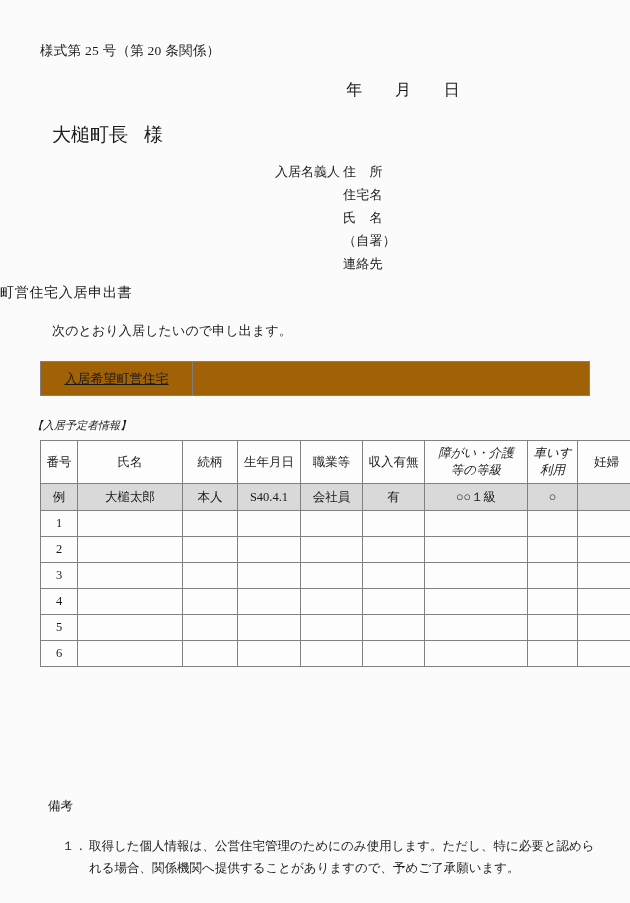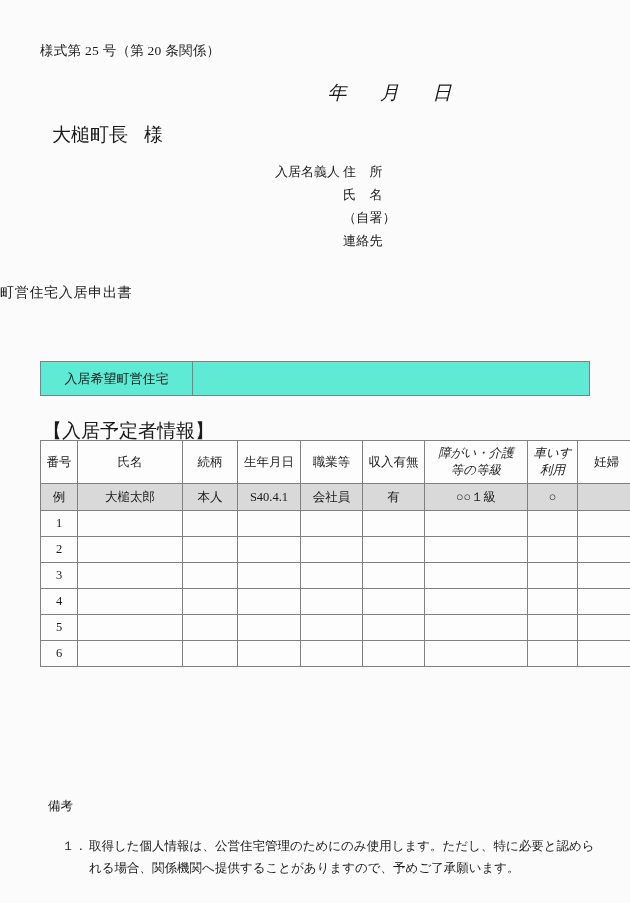--- a/index.html
+++ b/index.html
@@ -28,26 +28,25 @@
   .form-no {
     position: absolute;
     left: 40px;
     top: 42px;
     font-size: 13.5px;
     letter-spacing: 0.02em;
     white-space: nowrap;
   }
   .date-line {
     position: absolute;
-    right: 50px;
+    right: 42px;
     top: 80px;
-    font-size: 19px;
+    font-size: 16px;
     letter-spacing: 0.02em;
     white-space: nowrap;
-    font-style: italic;
   }
   .date-line span { padding: 0 14px; }
   .date-line span:last-child { padding-right: 0; }
 
   .addressee {
     position: absolute;
     left: 52px;
     top: 122px;
     font-size: 19px;
     white-space: nowrap;
@@ -106,35 +105,37 @@
     top: 361px;
     width: 550px;
     border-collapse: collapse;
     table-layout: fixed;
     font-size: 13px;
   }
   .table-wish td {
     border: 1px solid #808080;
     height: 33px;
     padding: 0 8px;
-    background: #5eead4;
+    background: #a16207;
+    text-decoration: underline;
   }
   .table-wish .label-cell {
     width: 135px;
     text-align: center;
     white-space: nowrap;
   }
 
   
   .section-heading {
     position: absolute;
-    left: 43px;
+    left: 32px;
     top: 418px;
-    font-size: 19px;
-    white-space: nowrap;
+    font-size: 11px;
+    white-space: nowrap;
+    font-style: italic;
   }
 
   
   .table-residents {
     position: absolute;
     left: 40px;
     top: 440px;
     width: 550px;
     border-collapse: collapse;
     table-layout: fixed;
@@ -213,34 +214,39 @@
     <span>大槌町長</span><span class="sama">様</span>
   </div>
 
   <div class="applicant">
     <div class="row">
       <span class="lead">入居名義人</span>
       <span class="val">住　所</span>
     </div>
     <div class="row">
       <span class="spacer"></span>
+      <span class="val">住宅名</span>
+    </div>
+    <div class="row">
+      <span class="spacer"></span>
       <span class="val">氏　名</span>
     </div>
     <div class="row">
       <span class="spacer"></span>
       <span class="val">（自署）</span>
     </div>
     <div class="row">
       <span class="spacer"></span>
       <span class="val">連絡先</span>
     </div>
   </div>
 
   <div class="doc-title">町営住宅入居申出書</div>
 
+  <div class="lead-sentence">次のとおり入居したいので申し出ます。</div>
 
   <table class="table-wish">
     <tbody>
       <tr>
         <td class="label-cell">入居希望町営住宅</td>
         <td class="value-cell"></td>
       </tr>
     </tbody>
   </table>
 

